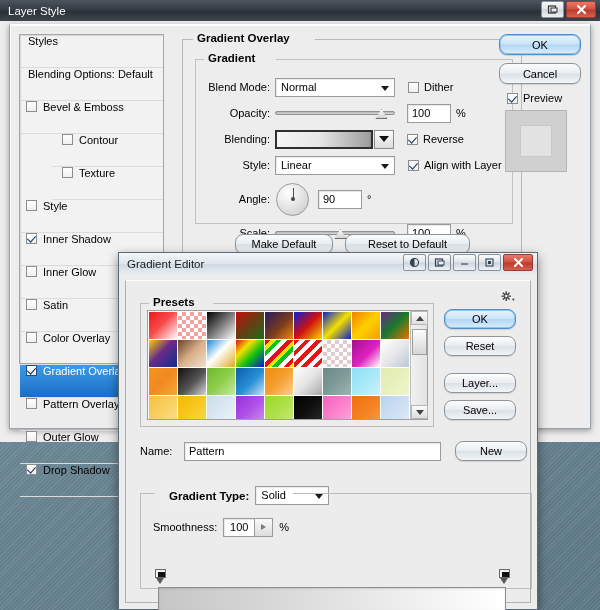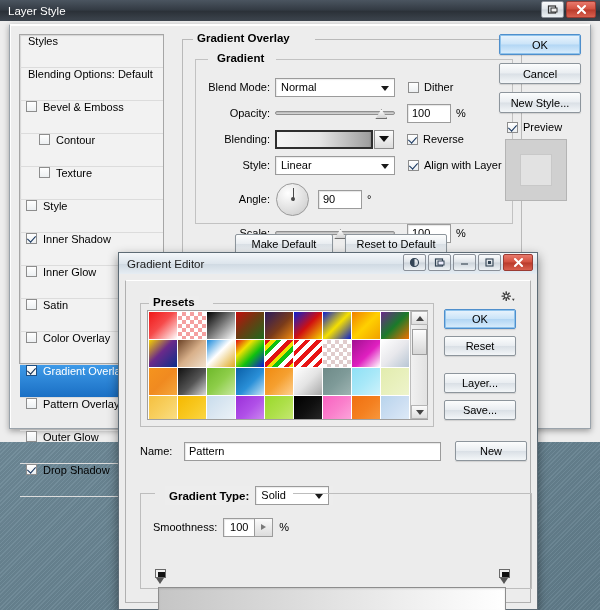--- a/index.html
+++ b/index.html
@@ -92,21 +92,21 @@
   .style-row {
     height: 33px;
     display:flex; align-items:flex-start;
     padding-left:6px;
     border-bottom:1px solid #dcdcdc;
     font-size:11px;
     white-space:nowrap;
   }
   .style-row.header { font-weight:normal; padding-left:8px; }
   .style-row.sel { background: linear-gradient(180deg,#3e9ae8,#1a6fc4); color:#fff; }
-  .style-row.sub { padding-left:19px; }
+  .style-row.sub { padding-left:10px;margin-left:32px; }
   .chk {
     width:11px; height:11px;
     border:1px solid #8d8d8d;
     background: linear-gradient(180deg,#ffffff,#eceff1);
     margin-right:6px;
     display:inline-block;
     position:relative;
     flex:0 0 auto;
   }
   .chk.on::after {
@@ -172,21 +172,21 @@
   .slider .thumb {
     position:absolute; top:3px; width:12px; height:10px;
     background: linear-gradient(180deg,#fdfdfd,#d2d2d2);
     border:1px solid #6f6f6f;
     clip-path: polygon(50% 0%, 100% 100%, 0% 100%);
   }
   .cbox { display:flex; align-items:center; font-size:11px; }
   .cbox .chk { margin-right:5px; }
 
   .btn {
-    border:1px solid #8d959c; border-radius:2px;
+    border:1px solid #8d959c; border-radius:8px;
     background: linear-gradient(180deg,#fcfdfd 0%,#e9edf1 48%,#dae0e6 52%,#f3f6f8 100%);
     font-size:11px; text-align:center;
     box-shadow: 0 1px 1px rgba(0,0,0,0.12);
     cursor:default;
     display:flex; align-items:center; justify-content:center;
   }
   .btn.primary {
     border-color:#4f8fcc;
     background: linear-gradient(180deg,#eaf4fd 0%,#cbe4f8 48%,#b2d6f4 52%,#dbeefc 100%);
     box-shadow: 0 0 0 1px #8fc3ec inset, 0 1px 1px rgba(0,0,0,0.12);
@@ -408,21 +408,21 @@
             <span class="chk on"></span>
             <span>Drop Shadow</span>
           </div>
         </div>
     </div>
 
     <div id="goGroup">
       <div class="grouptitle" style="left:10px;">Gradient Overlay</div>
 
       <div id="innerGroup">
-        <div class="grouptitle" style="left:17px;text-align:right;">Gradient</div>
+        <div class="grouptitle" style="left:8px;text-align:right;">Gradient</div>
 
         <div class="frow" style="left:0px; top:18px; width:100%;">
           <div class="flabel" style="width:74px;">Blend Mode:</div>
           <div class="combo" style="width:120px; margin-left:5px;">
             <span>Normal</span>
             <span class="arr"></span>
           </div>
           <div class="cbox" style="margin-left:13px;">
             <span class="chk"></span>
             <span>Dither</span>
@@ -485,28 +485,27 @@
           </div>
           <div class="tfield" style="width:44px; margin-left:12px;">
             <span>100</span>
           </div>
           <span style="margin-left:5px;">%</span>
         </div>
       </div>
 
       <div style="position:absolute; left:52px; bottom:6px; display:flex; gap:12px;">
         <div class="btn" style="width:98px;height:20px;">Make Default</div>
-        <div class="btn" style="width:102px;height:20px;">Reset to Default</div>
+        <div class="btn" style="width:125px;height:20px;">Reset to Default</div>
       </div>
     </div>
 
     <div id="rightCol">
       <div class="btn primary">OK</div>
       <div class="btn">Cancel</div>
-      <div class="btn">New Style...</div>
       <div class="cbox" id="previewChk">
         <span class="chk on"></span>
         <span>Preview</span>
       </div>
       <div id="previewBox">
         <div class="inner"></div>
       </div>
     </div>
 
   </div>

